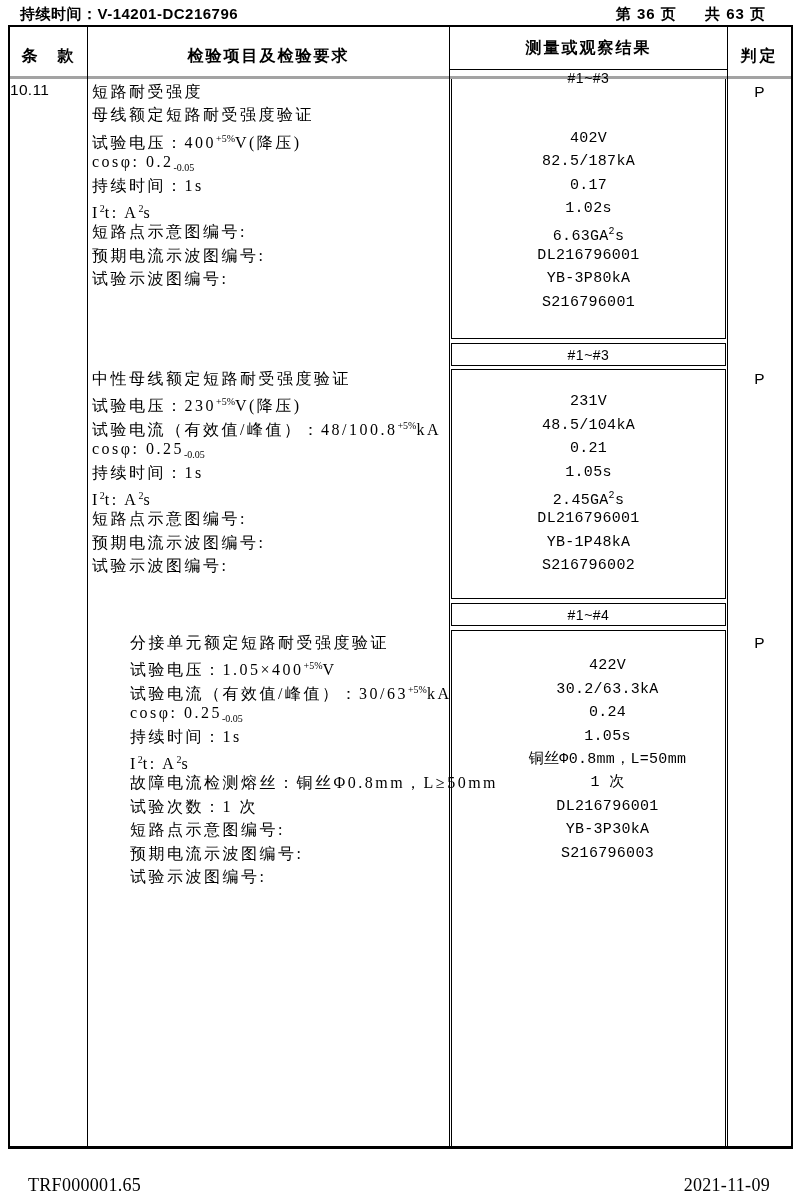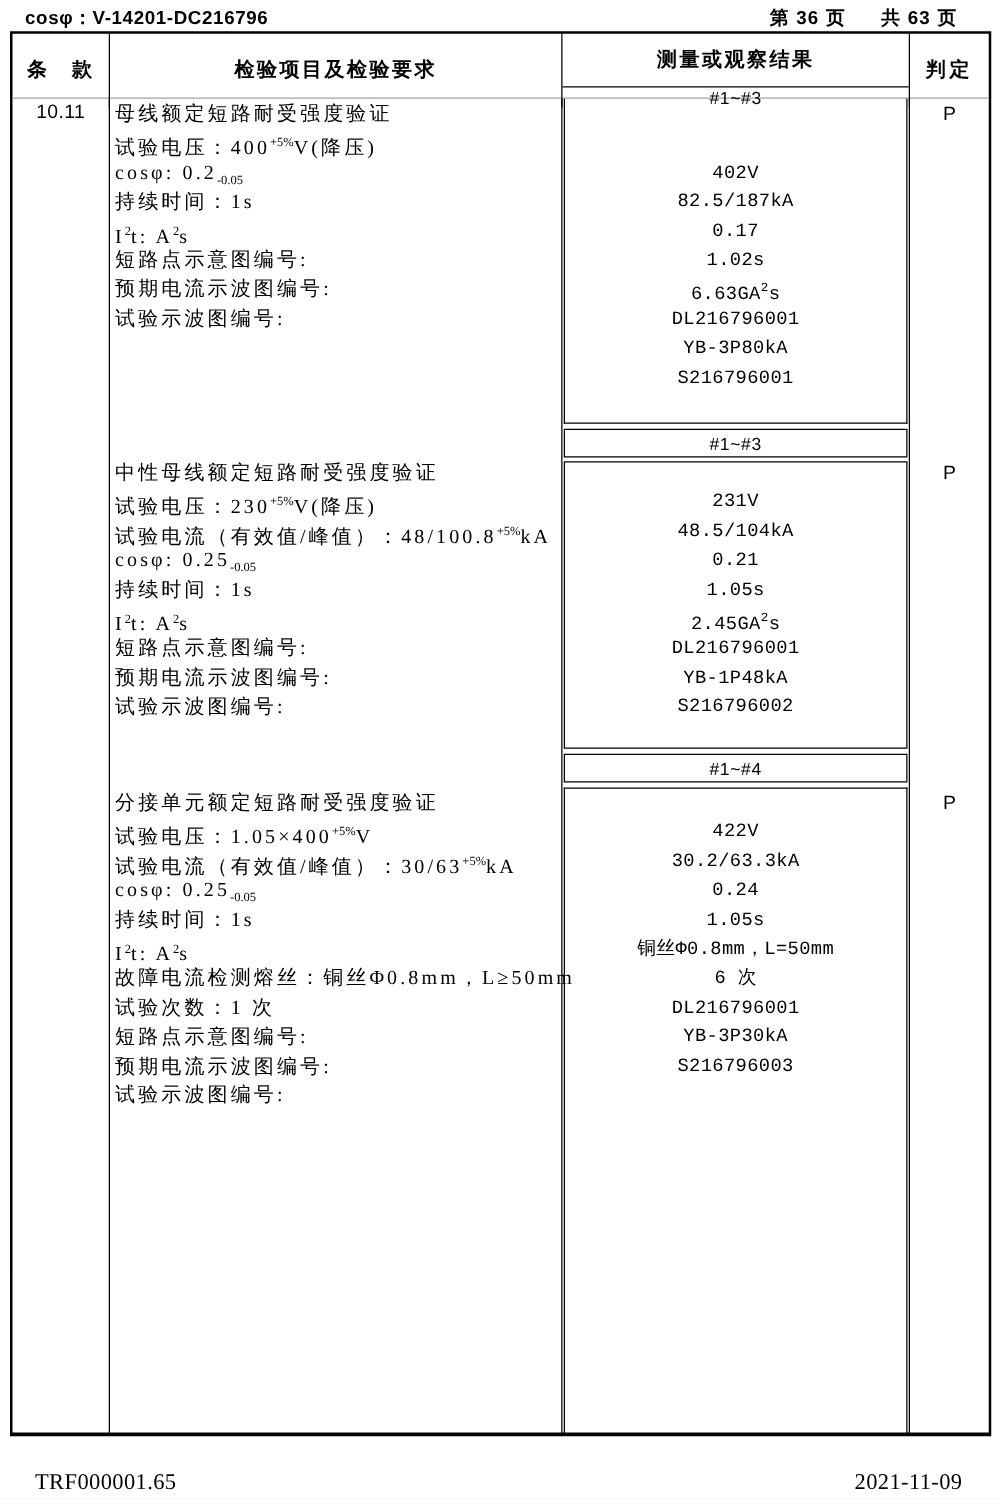--- a/index.html
+++ b/index.html
@@ -12,42 +12,42 @@
              font-family:"Liberation Sans",sans-serif;font-weight:bold;font-size:15px;}
   .report-no span{letter-spacing:0.5px;}
   .page-info span{letter-spacing:1px;}
   .page-info .gap{margin-left:24px;}
 
   
   .table{position:absolute;left:8px;top:25px;width:785px;height:1124px;
          border:2px solid #000;border-bottom-width:3px;box-sizing:border-box;background:#fff;}
 
   .thead{display:grid;grid-template-columns:78px 362px 278px 1fr;height:52px;
-         border-bottom:1px solid #a3a3a3;box-sizing:border-box;}
+         border-bottom:3px solid #a3a3a3;box-sizing:border-box;}
   .th{border-right:1px solid #000;display:flex;align-items:center;justify-content:center;
       font-family:"Liberation Sans",sans-serif;font-weight:bold;font-size:16px;letter-spacing:2px;}
   .th.c4{border-right:none;letter-spacing:3px;}
   .th.c3{flex-direction:column;padding:0;align-items:stretch;}
   .th-top{height:43px;border-bottom:1px solid #000;box-sizing:border-box;display:flex;
           align-items:center;justify-content:center;letter-spacing:2px;}
   .th-bot{flex:1;display:flex;align-items:center;justify-content:center;
           font-weight:normal;font-size:14px;letter-spacing:0.5px;}
 
   .tbody{position:relative;display:grid;grid-template-columns:78px 362px 278px 1fr;height:1068px;}
   .bcell{position:relative;border-right:1px solid #000;box-sizing:border-box;}
   .bcell.c4{border-right:none;}
 
-  .clause{margin-top:2px;text-align:center;font-family:"Liberation Sans",sans-serif;
+  .clause{margin-top:2px;font-family:"Liberation Sans",sans-serif;
           font-size:15.5px;letter-spacing:0.3px;}
 
   .sec{position:absolute;left:0;right:0;}
   .c2 .sec{padding-left:4px;padding-right:2px;}
   .sec1{top:1px;}
   .sec2{top:288px;}
-  .sec3{top:552px;}
+  .sec3{top:552px;margin-left:38px;}
   .ln{height:23.4px;line-height:23.4px;white-space:nowrap;overflow:visible;}
   .req .ln{font-size:16px;letter-spacing:2.5px;}
   .req .ln sup,.req .ln sub{font-size:10px;letter-spacing:0;}
   .res .ln{text-align:center;font-family:Liberation Mono, monospace;font-size:15px;letter-spacing:0.3px;}
   .res .ln sup{font-size:10px;}
 
   
   .rbox{position:absolute;left:1px;right:1px;border:1px solid #000;box-sizing:border-box;}
   .box1{top:0;height:260px;border-top:none;}
   .box2{top:290px;height:230px;}
@@ -68,21 +68,21 @@
   .pg-footer{position:absolute;left:28px;right:30px;top:1175px;display:flex;
              justify-content:space-between;font-size:18px;letter-spacing:0.3px;}
 </style>
 </head>
 <body>
 
 <div class="page">
 
   <div class="pg-header">
     <div class="report-no">
-      <span>cosφ：</span><span>V-14201-DC216796</span>
+      <span>持续时间：</span><span>V-14201-DC216796</span>
     </div>
     <div class="page-info">
       <span>第 36 页</span>
       <span class="gap">共 63 页</span>
     </div>
   </div>
 
   <div class="table">
 
     <div class="thead">
@@ -96,20 +96,21 @@
     </div>
 
     <div class="tbody">
 
       <div class="bcell c1">
         <div class="clause">10.11</div>
       </div>
 
       <div class="bcell c2">
         <div class="sec sec1 req">
+            <div class="ln">短路耐受强度</div>
             <div class="ln">母线额定短路耐受强度验证</div>
             <div class="ln">试验电压：400<sup>+5%</sup>V(降压)</div>
             <div class="ln">cosφ:  0.2<sub>-0.05</sub></div>
             <div class="ln">持续时间：1s</div>
             <div class="ln">I<sup>2</sup>t:  A<sup>2</sup>s</div>
             <div class="ln">短路点示意图编号:</div>
             <div class="ln">预期电流示波图编号:</div>
             <div class="ln">试验示波图编号:</div>
           </div>
         <div class="sec sec2 req">
@@ -167,21 +168,21 @@
             <div class="ln">YB-1P48kA</div>
             <div class="ln">S216796002</div>
           </div>
         <div class="sec sec3 res">
             <div class="ln">&nbsp;</div>
             <div class="ln">422V</div>
             <div class="ln">30.2/63.3kA</div>
             <div class="ln">0.24</div>
             <div class="ln">1.05s</div>
             <div class="ln">铜丝Φ0.8mm，L=50mm</div>
-            <div class="ln">6 次</div>
+            <div class="ln">1 次</div>
             <div class="ln">DL216796001</div>
             <div class="ln">YB-3P30kA</div>
             <div class="ln">S216796003</div>
           </div>
       </div>
 
       <div class="bcell c4">
         <div class="verdict v1">P</div>
         <div class="verdict v2">P</div>
         <div class="verdict v3">P</div>

